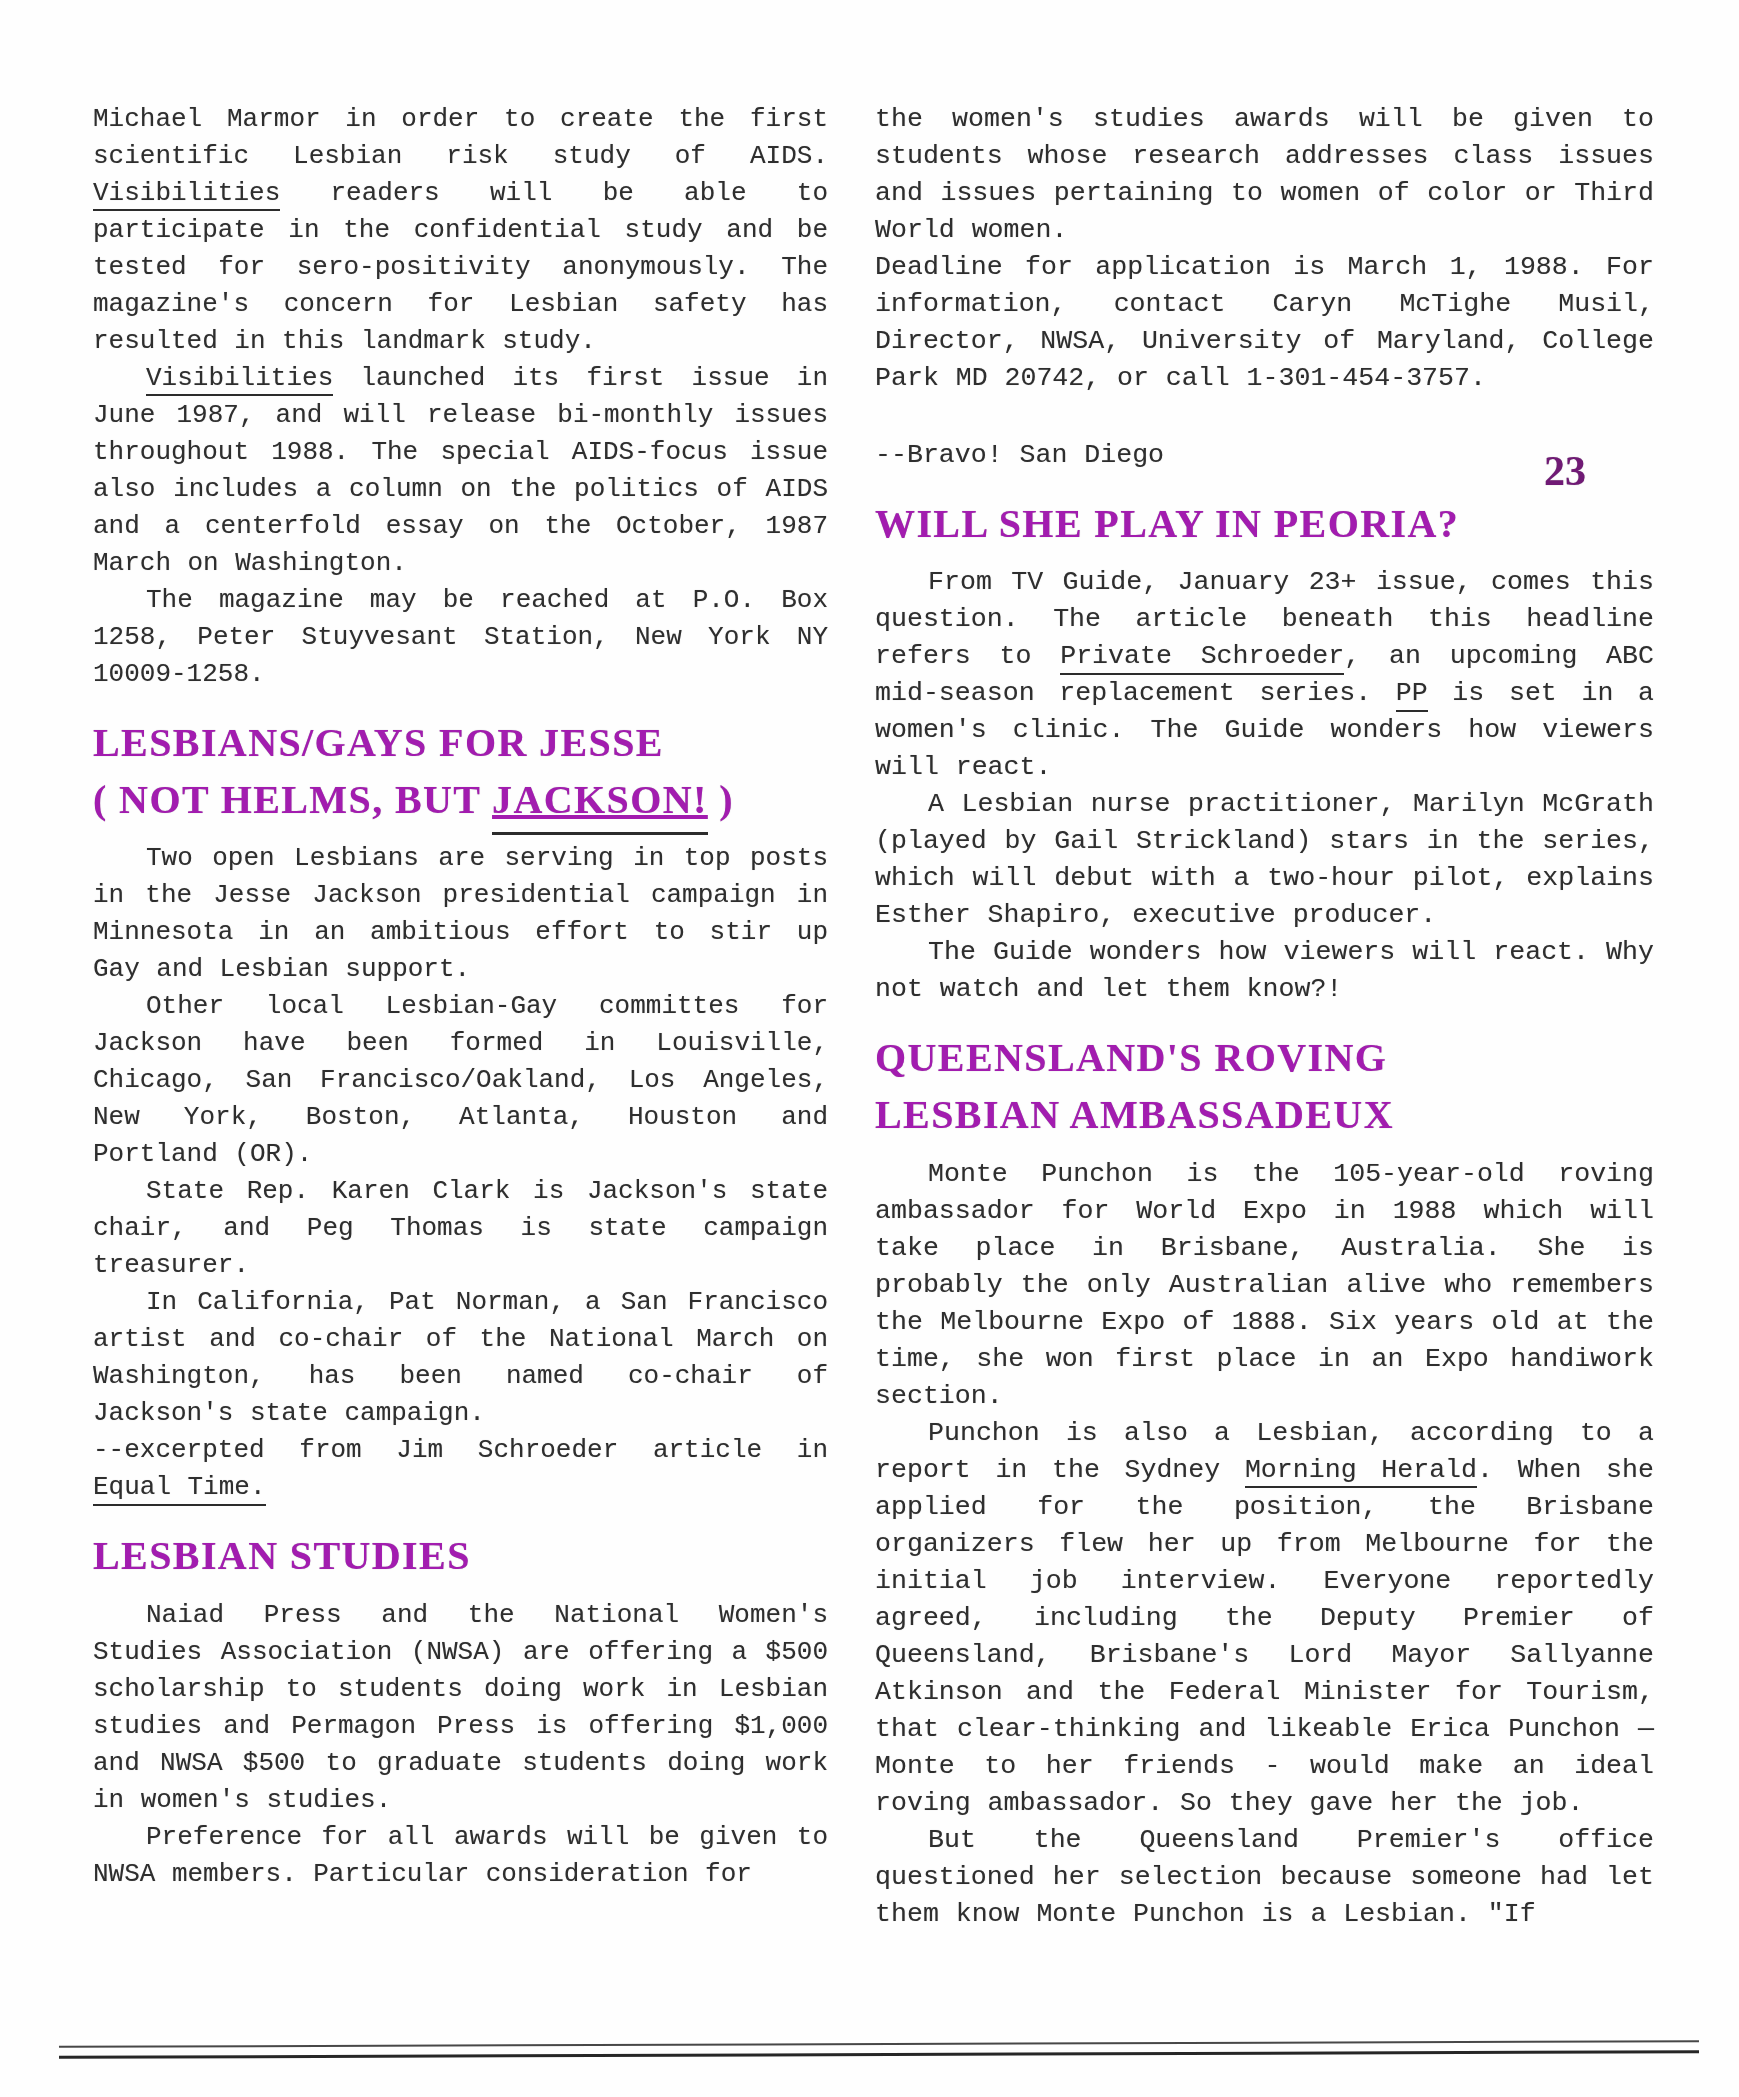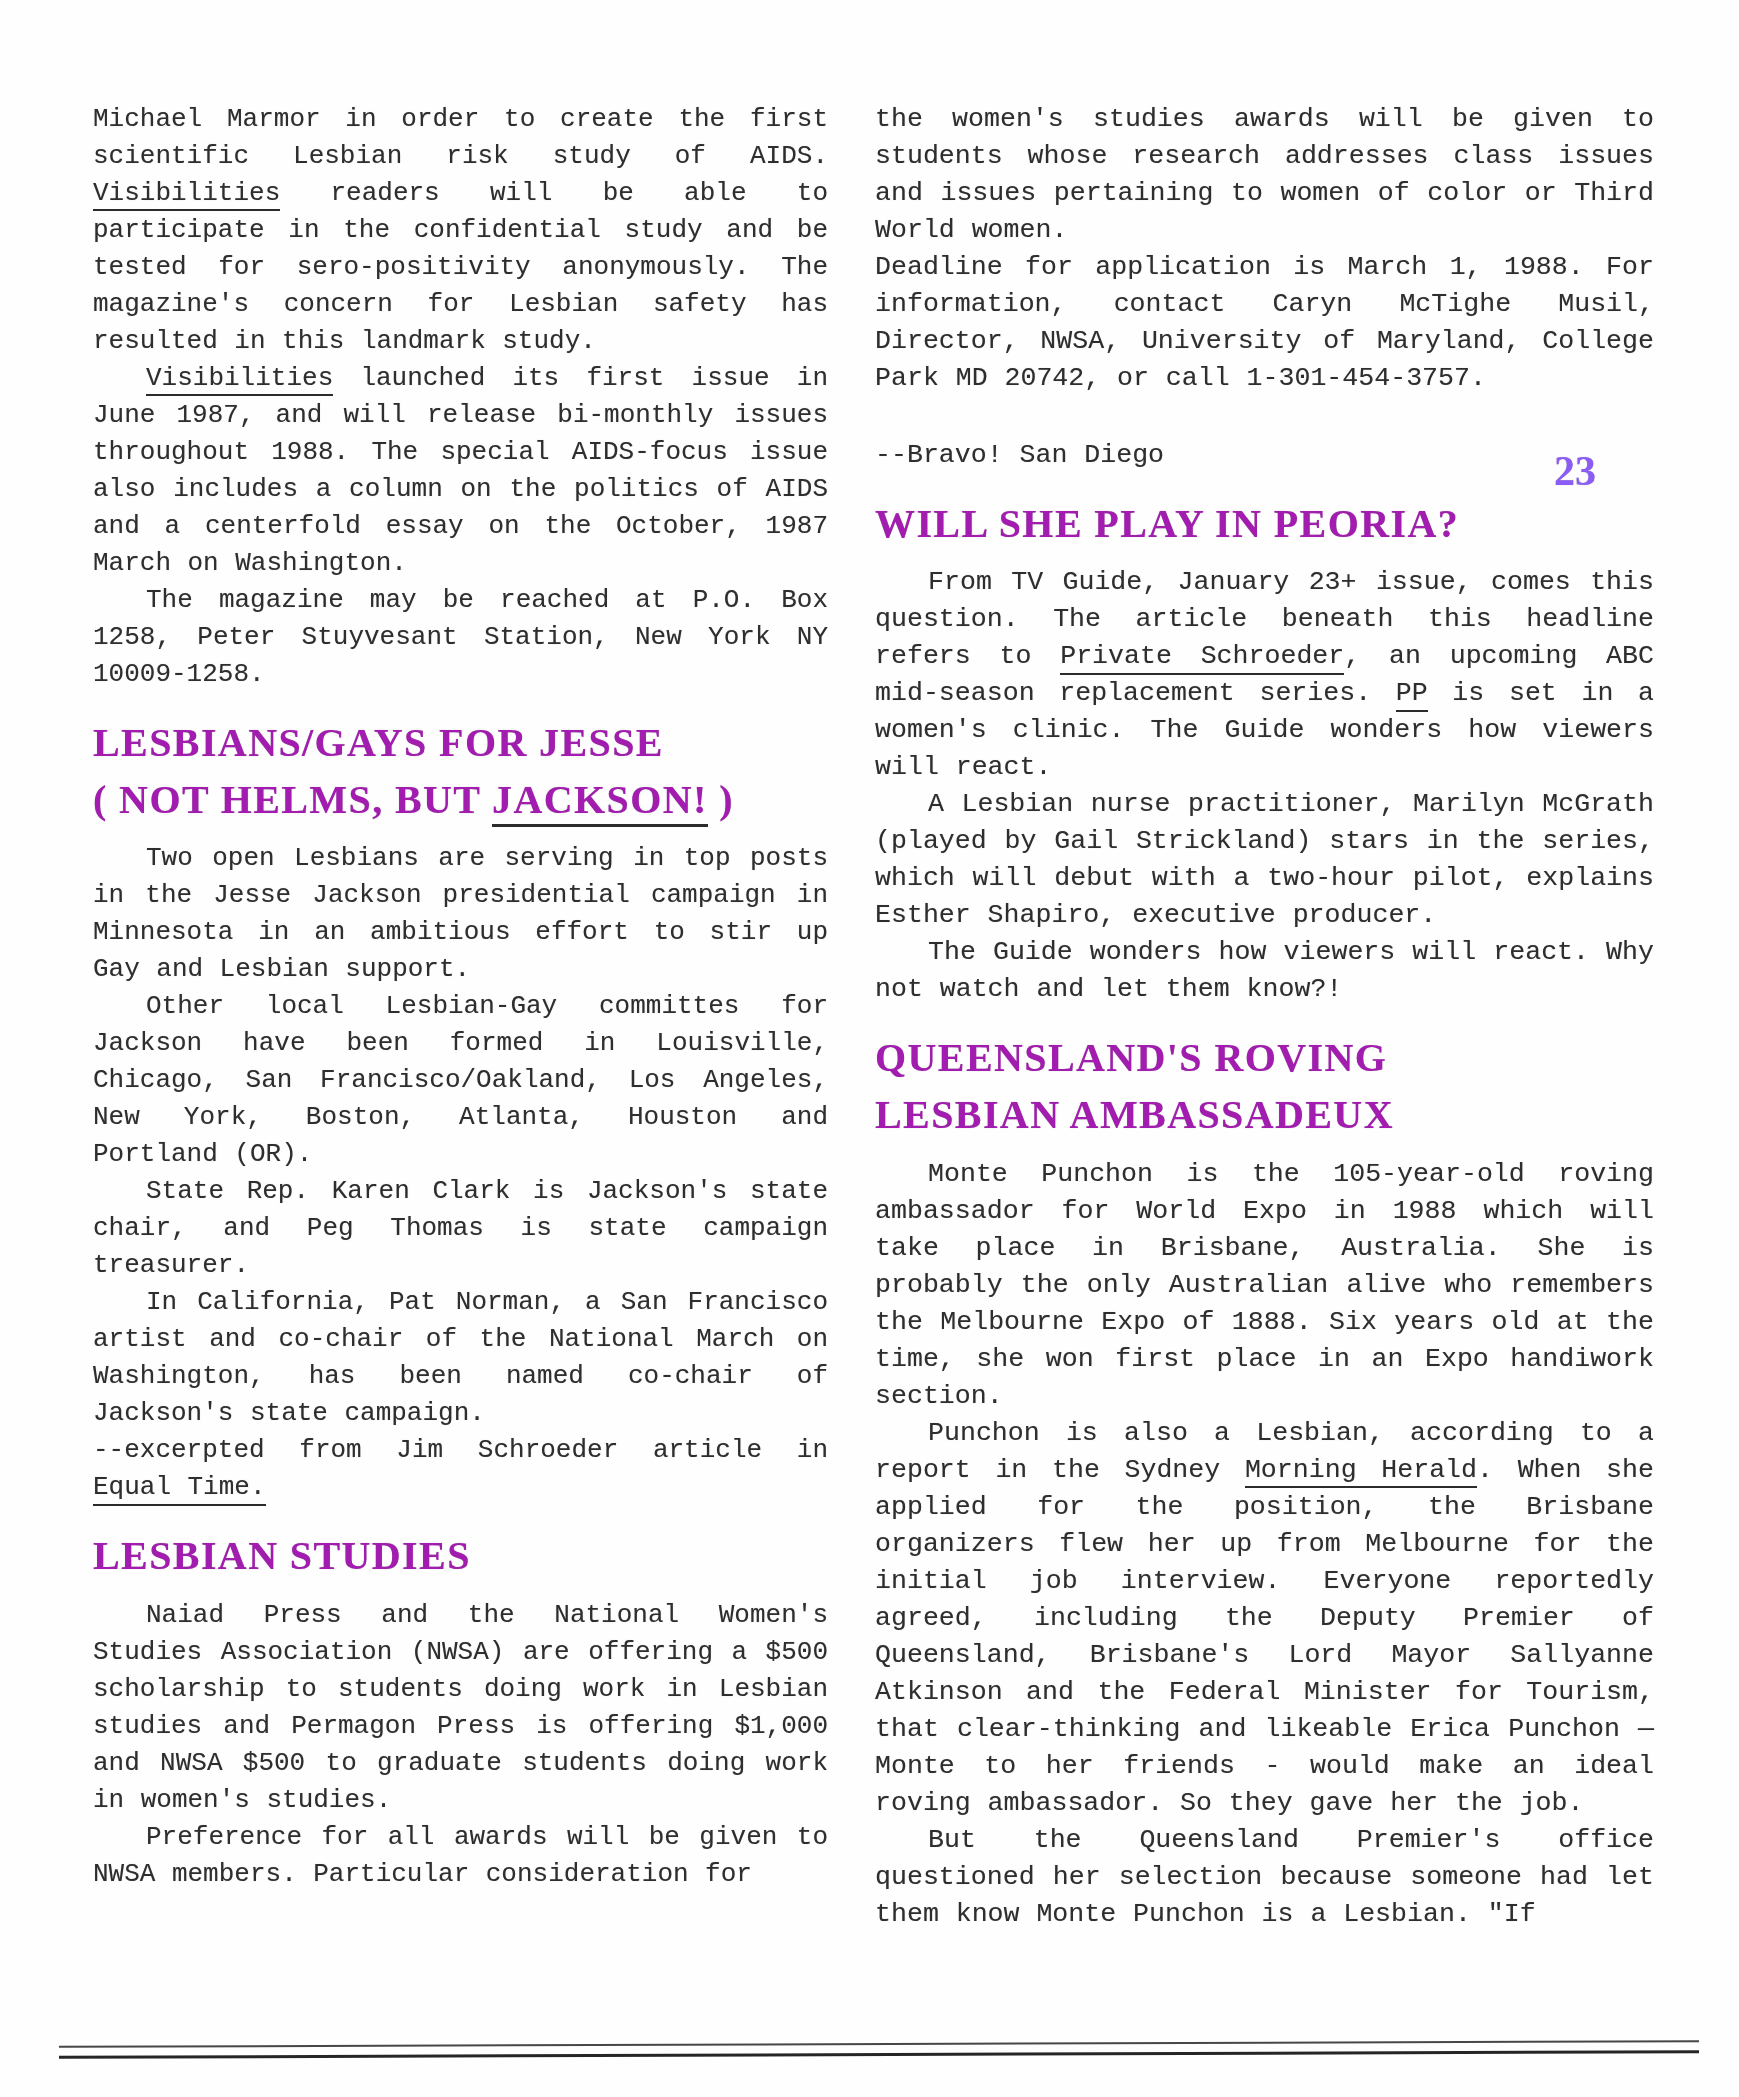--- a/index.html
+++ b/index.html
@@ -49,30 +49,30 @@
     font-weight: bold;
     font-size: 40px;
     line-height: 57px;
     letter-spacing: 1.4px;
     margin: 21px 0 12.3px 0;
     text-align: left;
     color: #a21caf;
     text-shadow: 0 0 0.9px rgba(20,20,20,0.35);
   }
   .heading .hline { white-space: nowrap; }
-  .heading .u { border-bottom-width: 3.3px; padding-bottom: 2px; }
+  .heading .u { border-bottom-width: 3.3px; padding-bottom: 10px; text-decoration: underline; }
 
   .page-number {
     position: absolute;
     top: 346px;
-    right: 58px;
+    right: 68px;
     font-family: "Liberation Serif", "DejaVu Serif", serif;
     font-weight: bold;
     font-size: 42px;
-    color: #8b5cf6;
+    color: #701a75;
     text-shadow: 0 0 0.9px rgba(20,20,20,0.35);
   }
 
   .bottom-rule {
     position: absolute;
     left: 59px;
     top: 2043px;
     width: 1640px;
     height: 8px;
     border-top: 2.4px solid #474747;

